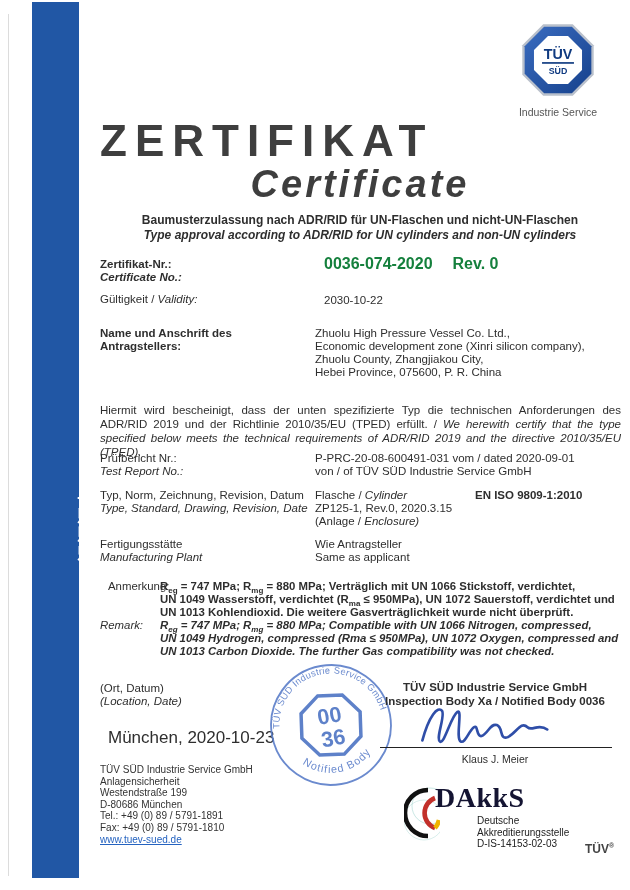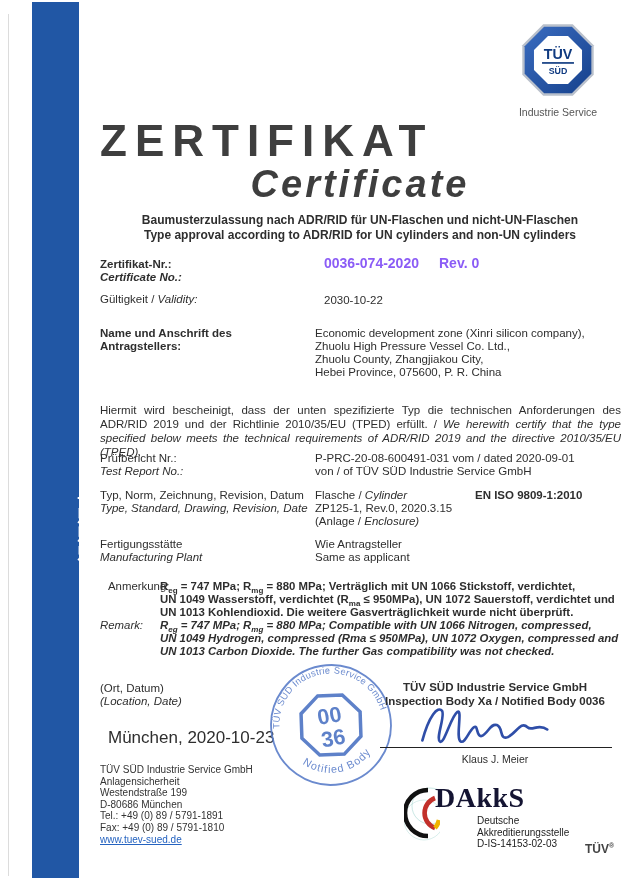--- a/index.html
+++ b/index.html
@@ -14,28 +14,28 @@
   
   .logo{position:absolute;left:500px;top:20px;width:116px;text-align:center;}
   .logo-caption{margin-top:2px;font-size:10.5px;color:#555;}
   
   .title-de{position:absolute;left:100px;top:116px;width:520px;text-align:left;
             font-size:44px;font-weight:bold;letter-spacing:8px;color:#3e3e3e;}
   .title-en{position:absolute;left:100px;top:163px;width:520px;text-align:center;
             font-size:38px;font-weight:bold;font-style:italic;letter-spacing:3px;color:#3e3e3e;}
   .subtitle{position:absolute;left:90px;top:213px;width:540px;text-align:center;
             font-size:12px;font-weight:bold;line-height:14.5px;}
-  .subtitle .en{text-align:center;}
+  .subtitle .en{font-style:italic;text-align:center;}
   
   .row{position:absolute;left:100px;width:522px;font-size:11.5px;line-height:13px;}
   .lbl-r{position:absolute;left:0;top:0;width:212px;text-align:left;}
   .lbl-l{position:absolute;left:0;top:0;width:212px;}
   .valcol{position:absolute;left:215px;top:0;}
   .b{font-weight:bold;} .i{font-style:italic;} .bi{font-weight:bold;font-style:italic;}
-  .certno-val{position:absolute;left:224px;top:-1px;font-size:14px;font-weight:bold;color:#8b5cf6;}
+  .certno-val{position:absolute;left:224px;top:-1px;font-size:16px;font-weight:bold;color:#15803d;}
   .certno-val .rev{margin-left:20px;}
   .val-sm{position:absolute;left:224px;top:1px;}
   .statement{position:absolute;left:100px;top:391px;width:521px;font-size:11.5px;
              line-height:14.2px;text-align:justify;}
   .statement .en{font-style:italic;}
   .std{position:absolute;left:375px;top:0;font-weight:bold;}
   
   .remark{position:absolute;left:100px;top:580px;width:522px;font-size:11.4px;line-height:13px;}
   .remark .rlab1{position:absolute;left:0;top:0;margin-left:8px;}
   .remark .rlab2{position:absolute;left:0;top:39px;font-style:italic;}
@@ -112,22 +112,22 @@
       <span>Gültigkeit / </span><span class="i">Validity:</span>
     </div>
     <div class="val-sm">2030-10-22</div>
   </div>
 
   <div class="row" style="top:327px;">
     <div class="lbl-l" style="width:215px;">
       <div class="b">Name und Anschrift des Antragstellers:</div>
     </div>
     <div class="valcol">
+      <div>Zhuolu High Pressure Vessel Co. Ltd.,</div>
       <div>Economic development zone (Xinri silicon company),</div>
-      <div>Zhuolu High Pressure Vessel Co. Ltd.,</div>
       <div>Zhuolu County, Zhangjiakou City,</div>
       <div>Hebei Province, 075600, P. R. China</div>
     </div>
   </div>
 
   <p class="statement"><span>Hiermit wird bescheinigt, dass der unten spezifizierte Typ die technischen Anforderungen des ADR/RID 2019 und der Richtlinie 2010/35/EU (TPED) erfüllt. / </span><span class="en">We herewith certify that the type specified below meets the technical requirements of ADR/RID 2019 and the directive 2010/35/EU (TPED).</span></p>
 
   <div class="row" style="top:452px;">
     <div class="lbl-l">
       <div>Prüfbericht Nr.:</div>

